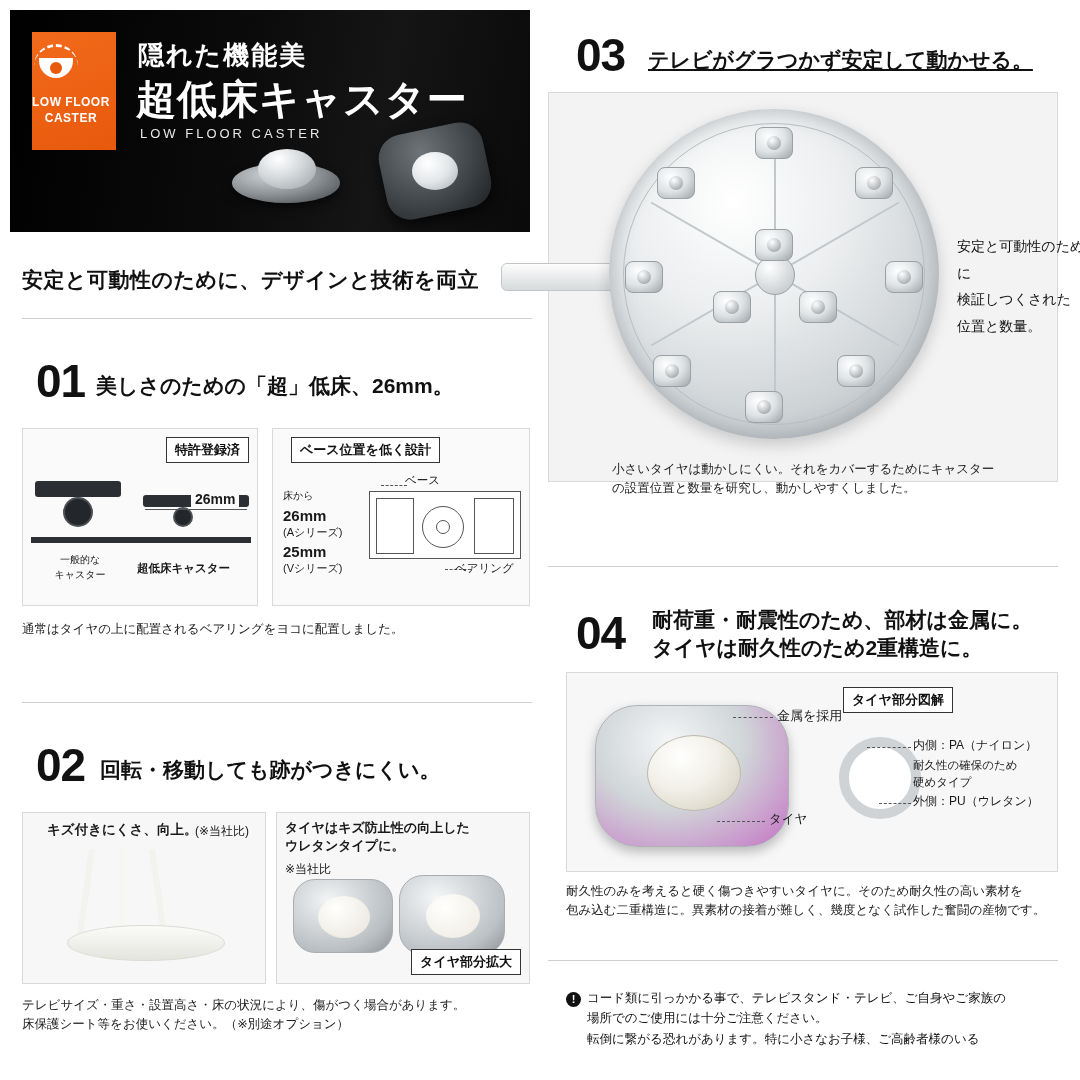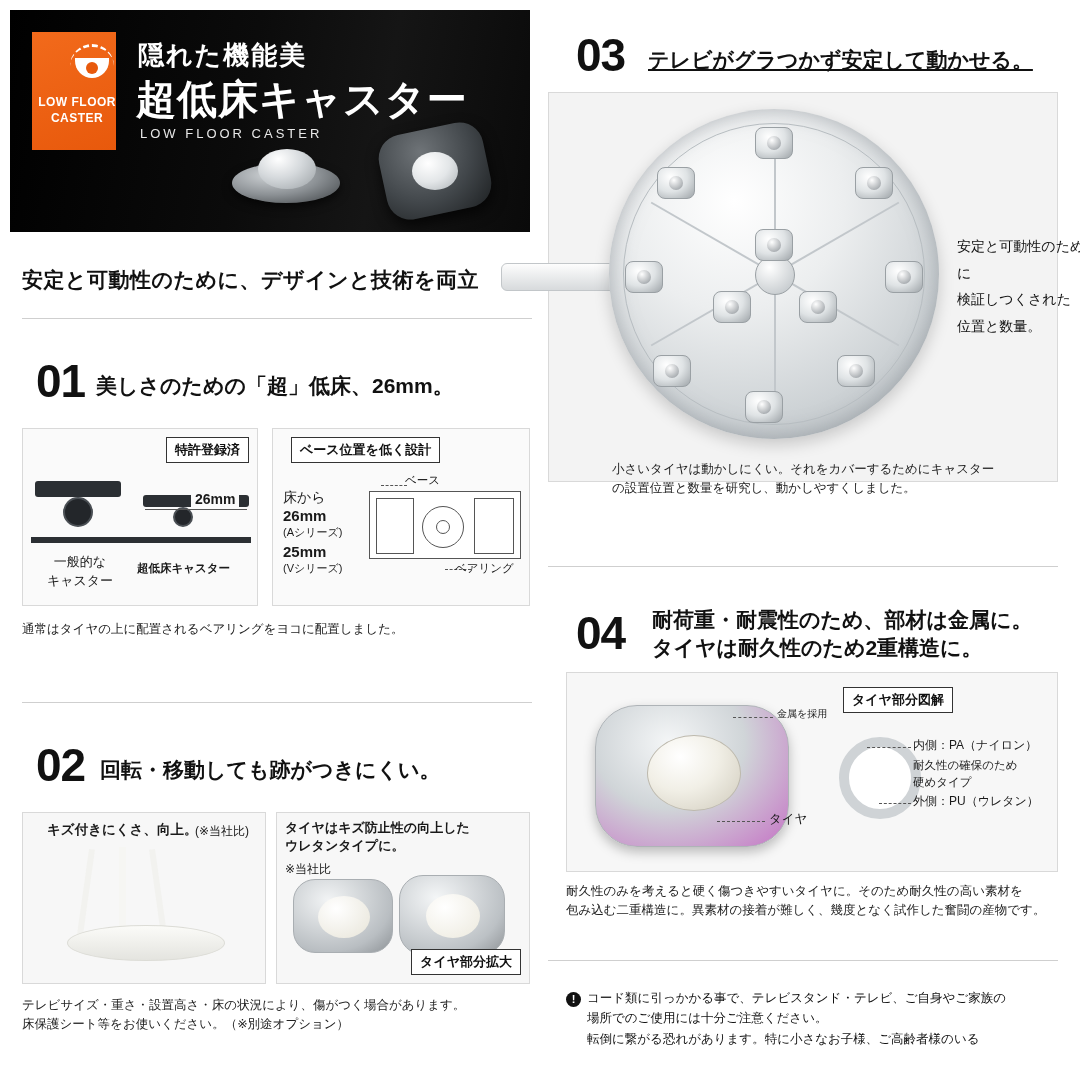--- a/index.html
+++ b/index.html
@@ -15,21 +15,21 @@
 
   
   .hero{
     position:absolute;left:10px;top:10px;width:520px;height:222px;
     background:linear-gradient(100deg,#000 0%,#0b0b0b 45%,#151515 70%,#0a0a0a 100%);
     overflow:hidden;
   }
   .logo-box{
     position:absolute;left:22px;top:22px;width:84px;height:118px;
     background:linear-gradient(160deg,#f26a1b 0%,#e8590c 100%);
-    display:flex;flex-direction:column;align-items:flex-end;justify-content:flex-start;
+    display:flex;flex-direction:column;align-items:flex-start;justify-content:flex-start;
     padding-top:12px;box-sizing:border-box;
   }
   .logo-mark{
     width:48px;height:40px;position:relative;margin-bottom:10px;
   }
   .logo-mark .arc{
     position:absolute;left:2px;top:0;width:44px;height:22px;
     border-top:3px dashed #ffffff;border-radius:22px 22px 0 0;
   }
   .logo-mark .wheel{
@@ -223,32 +223,32 @@
 
   <div class="panel" id="p01a">
     <div style="position:absolute;right:8px;top:8px;" class="boxlabel">特許登録済</div>
     <div class="floorbar" style="left:12px;top:52px;width:86px;height:16px;border-radius:3px;"></div>
     <div class="floorbar" style="left:120px;top:66px;width:106px;height:12px;border-radius:3px;"></div>
     <div class="wheel-s" style="left:40px;top:68px;width:26px;height:26px;"></div>
     <div class="wheel-s" style="left:150px;top:78px;width:16px;height:16px;"></div>
     <div style="position:absolute;left:122px;top:80px;width:102px;border-top:1px solid #555;"></div>
     <div style="position:absolute;left:168px;top:62px;font-size:14px;font-weight:bold;background:#fafafa;padding:0 4px;">26mm</div>
     <div class="floorbar" style="left:8px;top:108px;width:220px;height:6px;background:#2b2f33;"></div>
-    <div style="position:absolute;left:14px;top:124px;font-size:13px;line-height:1.45;text-align:center;width:86px;">
+    <div style="position:absolute;left:14px;top:124px;font-size:10px;line-height:1.45;text-align:center;width:86px;">
       <div>一般的な</div>
       <div>キャスター</div>
     </div>
     <div style="position:absolute;left:114px;top:132px;font-size:11.5px;font-weight:bold;">超低床キャスター</div>
   </div>
 
   <div class="panel" id="p01b">
     <div style="position:absolute;left:18px;top:8px;" class="boxlabel">ベース位置を低く設計</div>
     <div style="position:absolute;left:132px;top:44px;font-size:11.5px;">ベース</div>
     <div class="leader" style="left:108px;top:56px;width:26px;"></div>
-    <div style="position:absolute;left:10px;top:60px;font-size:14px;">床から</div>
+    <div style="position:absolute;left:10px;top:60px;font-size:10px;">床から</div>
     <div style="position:absolute;left:10px;top:78px;font-size:15px;font-weight:bold;">26mm</div>
     <div style="position:absolute;left:10px;top:96px;" class="mini">(Aシリーズ)</div>
     <div style="position:absolute;left:10px;top:114px;font-size:15px;font-weight:bold;">25mm</div>
     <div style="position:absolute;left:10px;top:132px;" class="mini">(Vシリーズ)</div>
 
     <div style="position:absolute;left:96px;top:62px;width:150px;height:66px;border:1px solid #555;background:#fff;">
       <div style="position:absolute;left:6px;top:6px;width:36px;height:54px;border:1px solid #555;"></div>
       <div style="position:absolute;left:52px;top:14px;width:40px;height:40px;border:1px solid #555;border-radius:50%;"></div>
       <div style="position:absolute;left:66px;top:28px;width:12px;height:12px;border:1px solid #555;border-radius:50%;"></div>
       <div style="position:absolute;left:104px;top:6px;width:38px;height:54px;border:1px solid #555;"></div>
@@ -333,21 +333,21 @@
     <div>耐荷重・耐震性のため、部材は金属に。</div>
     <div>タイヤは耐久性のため2重構造に。</div>
   </div>
 
   <div class="panel" id="p04">
     <div class="caster-photo">
       <div class="plate"></div>
       <div class="tire"></div>
     </div>
     <div class="leader" style="left:166px;top:44px;width:40px;"></div>
-    <div style="position:absolute;left:210px;top:34px;font-size:10px;">金属を採用</div>
+    <div style="position:absolute;left:210px;top:34px;font-size:13px;">金属を採用</div>
     <div class="leader" style="left:150px;top:148px;width:48px;"></div>
     <div style="position:absolute;left:202px;top:138px;font-size:12.5px;">タイヤ</div>
 
     <div style="position:absolute;left:276px;top:14px;" class="boxlabel">タイヤ部分図解</div>
     <div class="ring-diagram"></div>
     <div class="leader" style="left:300px;top:74px;width:44px;"></div>
     <div style="position:absolute;left:346px;top:64px;font-size:12px;">内側：PA（ナイロン）</div>
     <div style="position:absolute;left:346px;top:84px;font-size:11.5px;line-height:1.45;">
       <div>耐久性の確保のため</div>
       <div>硬めタイプ</div>

